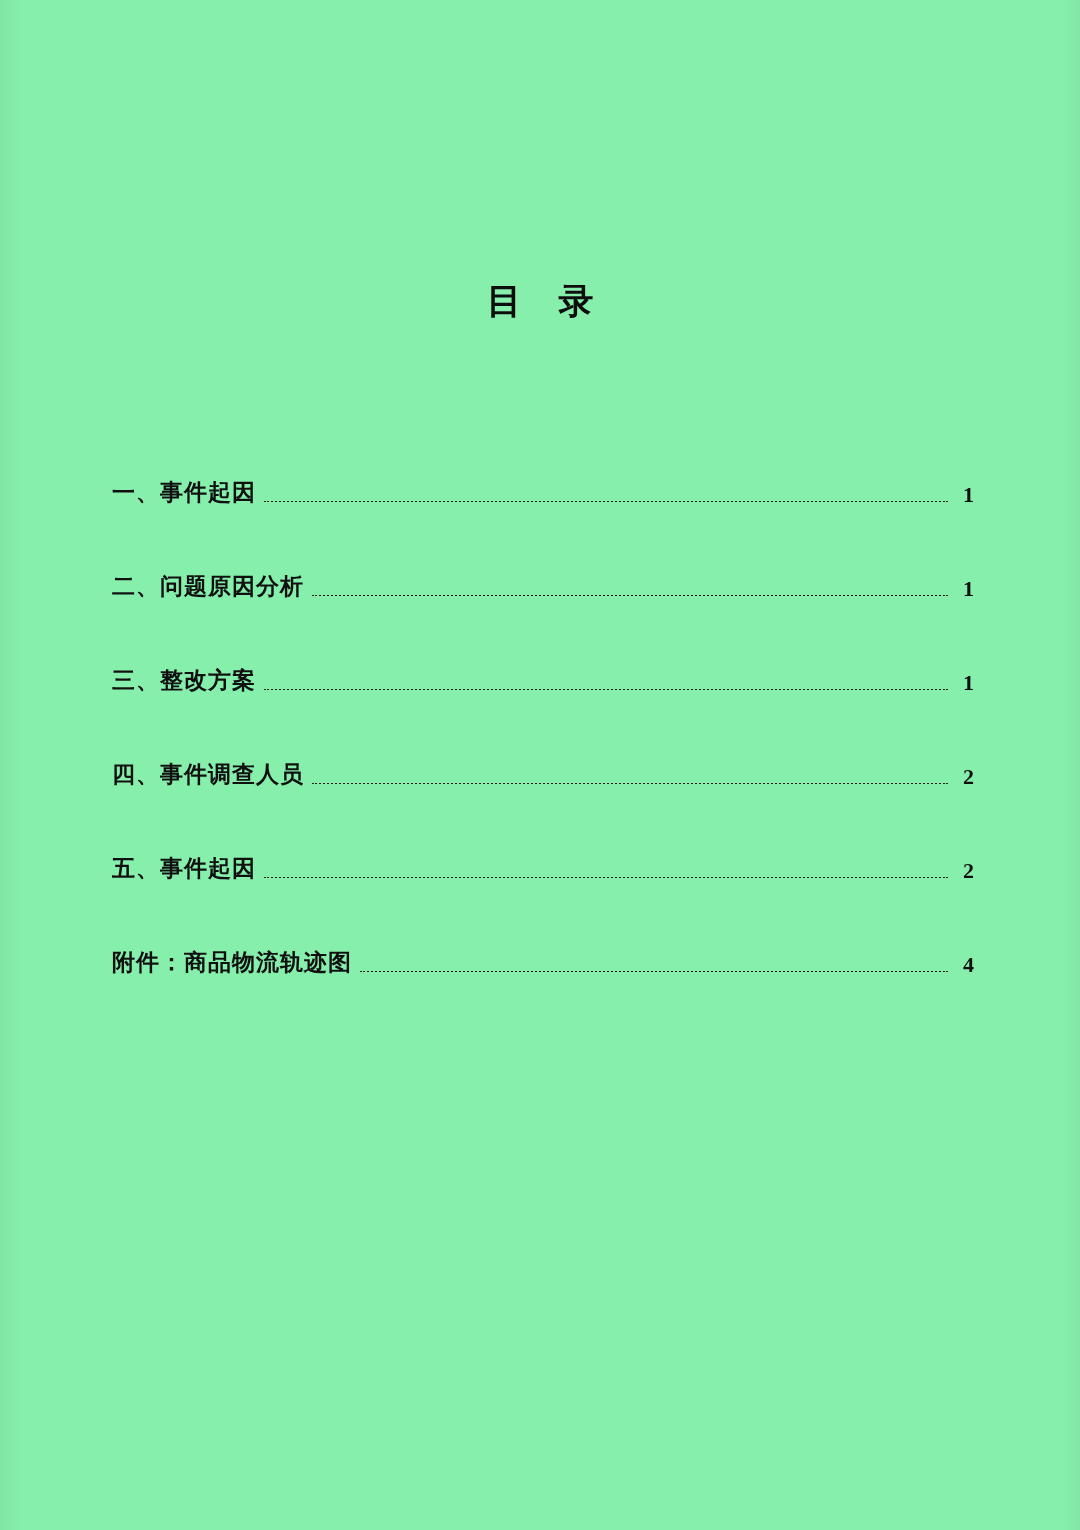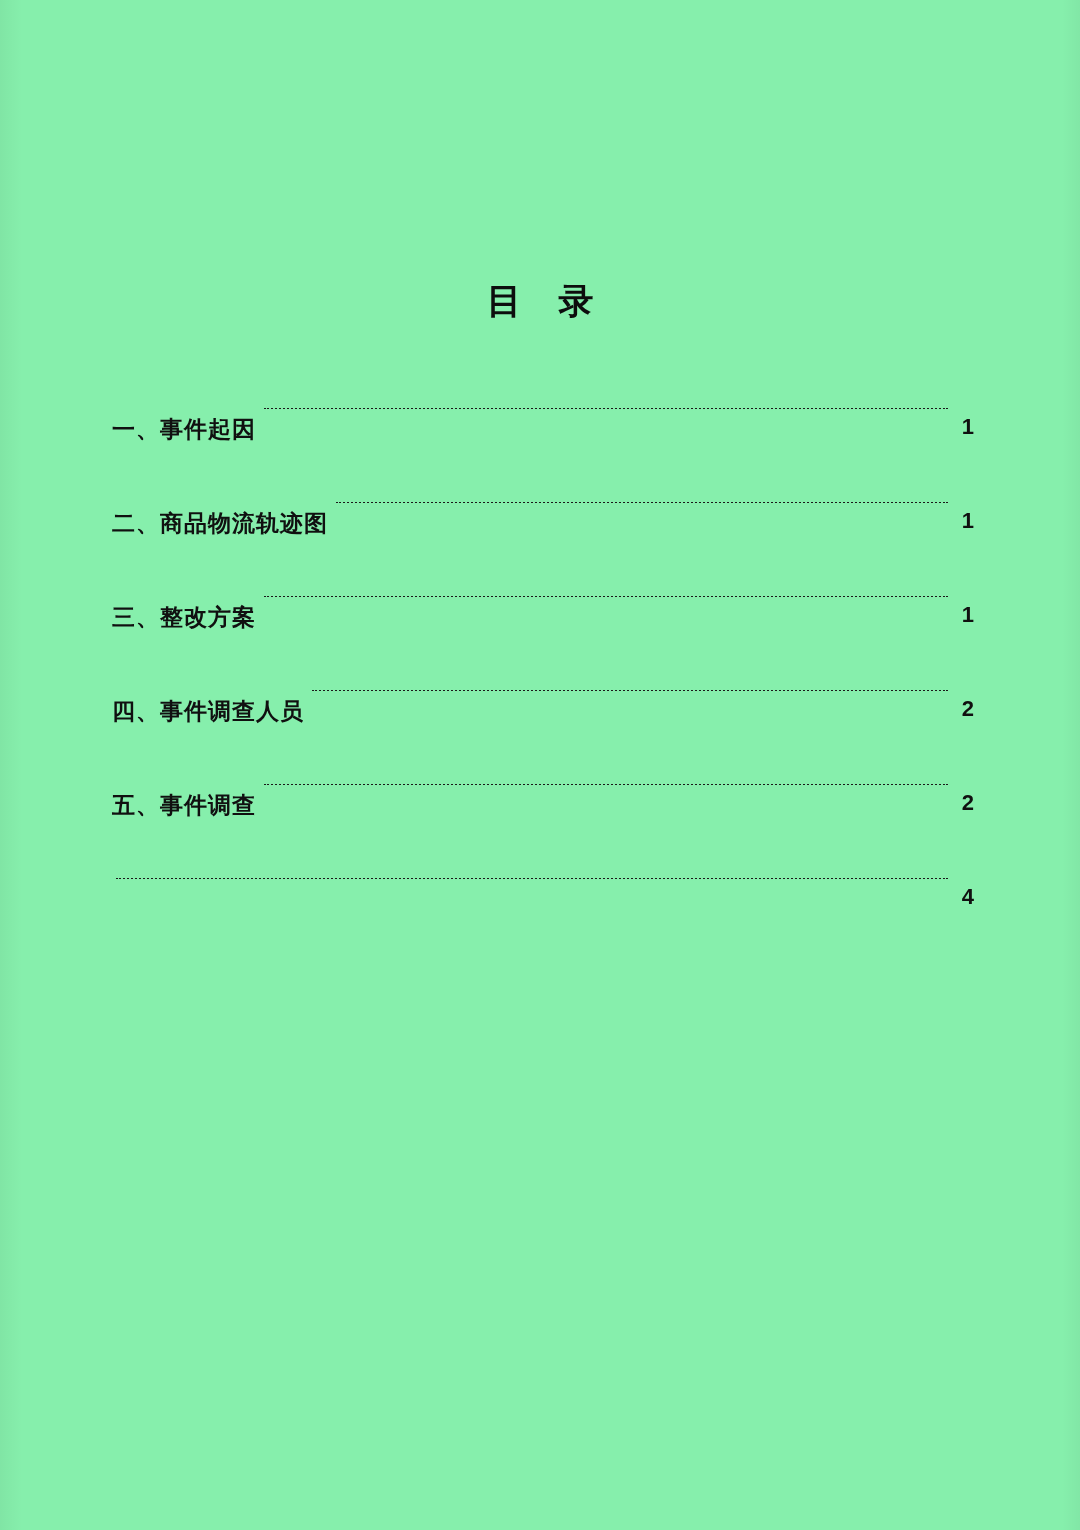--- a/index.html
+++ b/index.html
@@ -59,27 +59,27 @@
 
   .toc {
     position: absolute;
     top: 414px;
     left: 112px;
     width: 862px;
   }
 
   .toc-entry {
     display: flex;
-    align-items: flex-start;
+    align-items: flex-end;
     width: 100%;
     height: 94px;
     font-size: 23px;
     font-weight: bold;
     color: #101010;
-    font-family: Liberation Sans, sans-serif;
+    font-family: Liberation Serif, serif;
   }
 
   .toc-label {
     white-space: nowrap;
     letter-spacing: 1px;
     padding-right: 4px;
   }
 
   .toc-leader {
     flex: 1 1 auto;
@@ -116,42 +116,43 @@
 
   <div class="toc">
 
     <div class="toc-entry">
       <span class="toc-label">一、事件起因</span>
       <span class="toc-leader"></span>
       <span class="toc-page">1</span>
     </div>
 
     <div class="toc-entry">
-      <span class="toc-label">二、商品物流轨迹图</span>
+      <span class="toc-label">二、问题原因分析</span>
       <span class="toc-leader"></span>
       <span class="toc-page">1</span>
     </div>
 
     <div class="toc-entry">
       <span class="toc-label">三、整改方案</span>
       <span class="toc-leader"></span>
       <span class="toc-page">1</span>
     </div>
 
     <div class="toc-entry">
       <span class="toc-label">四、事件调查人员</span>
       <span class="toc-leader"></span>
       <span class="toc-page">2</span>
     </div>
 
     <div class="toc-entry">
-      <span class="toc-label">五、事件调查</span>
+      <span class="toc-label">五、事件起因</span>
       <span class="toc-leader"></span>
       <span class="toc-page">2</span>
     </div>
 
     <div class="toc-entry">
+      <span class="toc-label">附件：商品物流轨迹图</span>
       <span class="toc-leader"></span>
       <span class="toc-page">4</span>
     </div>
 
   </div>
 </div>
 
 </body></html>

